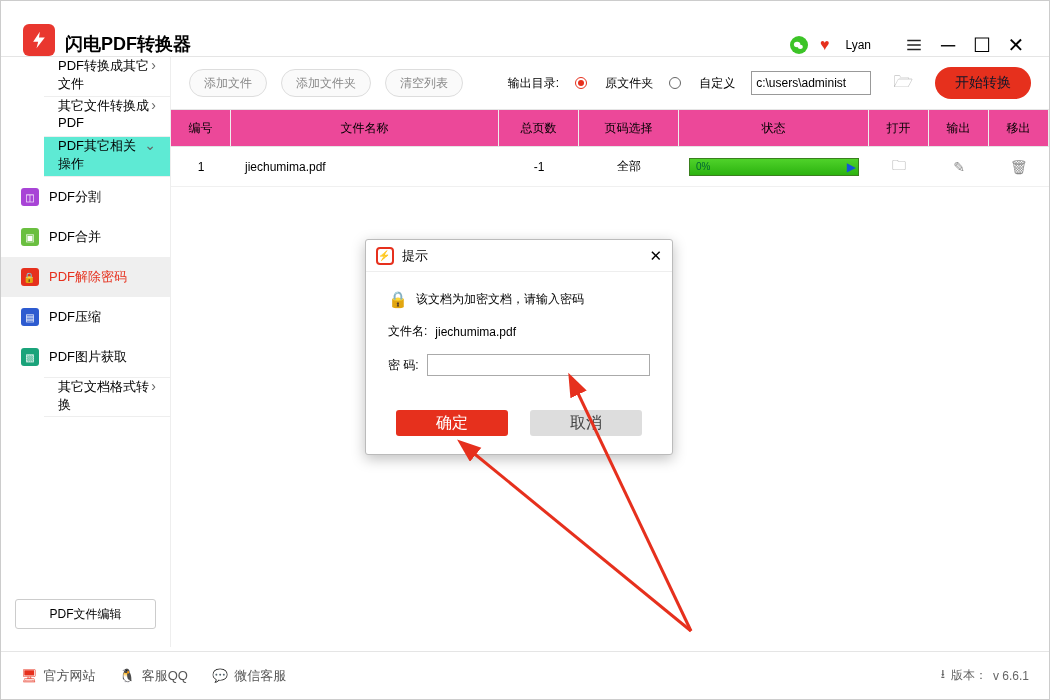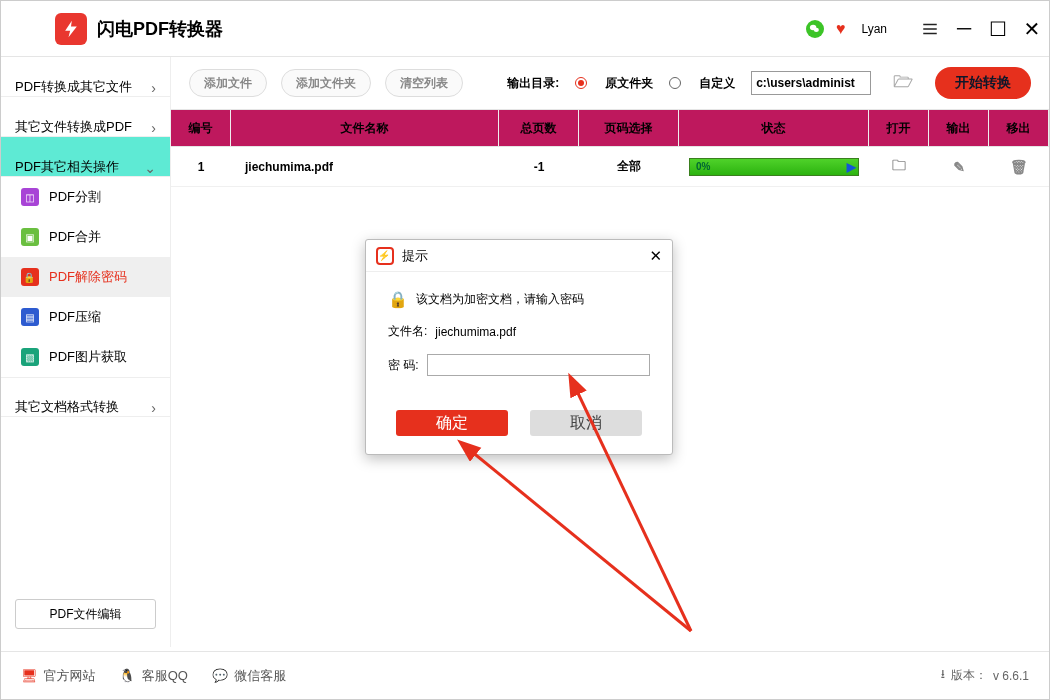--- a/index.html
+++ b/index.html
@@ -1,54 +1,54 @@
 <!DOCTYPE html>
 <html><head>
 <meta charset="utf-8">
 <style>
 * { margin:0; padding:0; box-sizing:border-box; font-family:"Microsoft YaHei",Arial,sans-serif; }
 body { width:1050px; height:700px; background:#fff; border:1px solid #ccc; position:relative; overflow:hidden; }
 
-.titlebar { height:55px; display:flex; align-items:center; padding:0 6px;margin-left:48px; }
+.titlebar { height:55px; display:flex; align-items:flex-end; padding:0 22px; }
 .logo { width:32px; height:32px; background:#e9372f; border-radius:6px; display:flex; align-items:center; justify-content:center; margin-right:10px; }
 .logo svg { width:20px; height:20px; }
 .title { font-size:18px; font-weight:bold; }
 .ti-right { margin-left:auto; display:flex; align-items:center; gap:12px; }
 .heart { color:#e6301d; font-size:16px; }
 .user { font-size:12px; margin:0 20px 0 4px; }
 .sysbtn { width:22px; height:22px; display:flex; align-items:center; justify-content:center; font-size:20px; }
 .sysbtn.menu svg{ width:18px;height:18px }
 
 .top-sep { height:1px; background:#e5e5e5; }
 
 .body { display:flex; height:590px; }
 .sidebar { width:170px; border-right:1px solid #eee; display:flex; flex-direction:column; }
-.cat { height:40px; display:flex; align-items:flex-end; justify-content:space-between; padding:0 14px; font-size:13px; border-bottom:1px solid #eee; cursor:pointer; }
+.cat { height:40px; display:flex; align-items:flex-start; justify-content:space-between; padding:0 14px; font-size:13px; border-bottom:1px solid #eee; cursor:pointer;margin-left:43px; }
 .cat.active { background:#5eead4; }
 .chev{ font-size:14px;color:#666 }
 .sub { height:40px; display:flex; align-items:center; padding-left:20px; font-size:13px; gap:10px; cursor:pointer; }
 .sub.active{ background:#efefef; color:#e6301d; }
 .sub-icon { width:18px;height:18px;border-radius:3px; display:flex;align-items:center;justify-content:center;font-size:10px;color:#fff; }
 .c-vi{background:#a844d6} .c-gr{background:#6abf40} .c-re{background:#e6301d} .c-bl{background:#2d5bd0} .c-te{background:#1aa37a}
 .side-bottom{ margin-top:auto; padding:0 14px 18px; display:flex; flex-direction:column; gap:18px }
 .side-btn{ height:30px; border:1px solid #ccc; border-radius:3px; font-size:12px; display:flex; align-items:center; justify-content:center; cursor:pointer }
 
-.main { flex:1; display:flex; flex-direction:column;font-weight:bold; }
+.main { flex:1; display:flex; flex-direction:column; }
 .toolbar { height:52px; display:flex; align-items:center; padding:0 18px; gap:14px; }
 .tbtn { height:28px; padding:0 14px; border:1px solid #ddd; border-radius:14px; font-size:12px; color:#888; background:#fafafa; display:flex; align-items:center; cursor:pointer }
 .out-row{ margin-left:auto; display:flex; align-items:center; gap:16px; font-size:12px }
 .radio{ width:12px;height:12px;border:1px solid #666;border-radius:50%;display:inline-flex;align-items:center;justify-content:center;margin-right:2px }
 .radio.sel{ border-color:#e6301d }
 .radio.sel::after{content:"";width:6px;height:6px;background:#e6301d;border-radius:50%}
 .pathbox{ width:120px;height:24px;border:1px solid #999;font-size:12px;padding:0 4px;display:flex;align-items:center;overflow:hidden;white-space:nowrap }
 .fold{ color:#aaa; font-size:16px;margin:0 6px }
 .start{ width:96px;height:32px;background:#e6301d;color:#0f172a;border-radius:16px;display:flex;align-items:center;justify-content:center;font-size:14px;cursor:pointer }
 
 .thead,.trow{ display:grid; grid-template-columns:60px 1fr 80px 100px 190px 60px 60px 60px; }
-.thead{ height:38px; border-top:1px solid #e5e5e5; border-bottom:1px solid #e5e5e5; background:#be185d }
+.thead{ height:38px; border-top:1px solid #e5e5e5; border-bottom:1px solid #e5e5e5; background:#ec4899 }
 .thead>div{ display:flex;align-items:center;justify-content:center;font-size:12px;border-right:1px solid #eee }
 .thead>div:nth-child(2){ justify-content:center }
 .trow{ height:40px; border-bottom:1px solid #f0f0f0 }
 .trow>div{ display:flex;align-items:center;justify-content:center;font-size:12px }
 .trow>div:nth-child(2){ justify-content:flex-start; padding-left:14px }
 .prog{ width:170px;height:18px;border:1px solid #3a7f1e;position:relative;background:#fff }
 .prog-fill{position:absolute;left:0;top:0;bottom:0;width:100%;background:linear-gradient(#4fd22a,#2cb310)}
 .prog-txt{position:absolute;left:6px;top:0;line-height:16px;font-size:10px;color:#063}
 .prog-play{position:absolute;right:2px;top:1px;color:#1455d6;font-size:12px}
 .ic{color:#888;font-size:14px}

